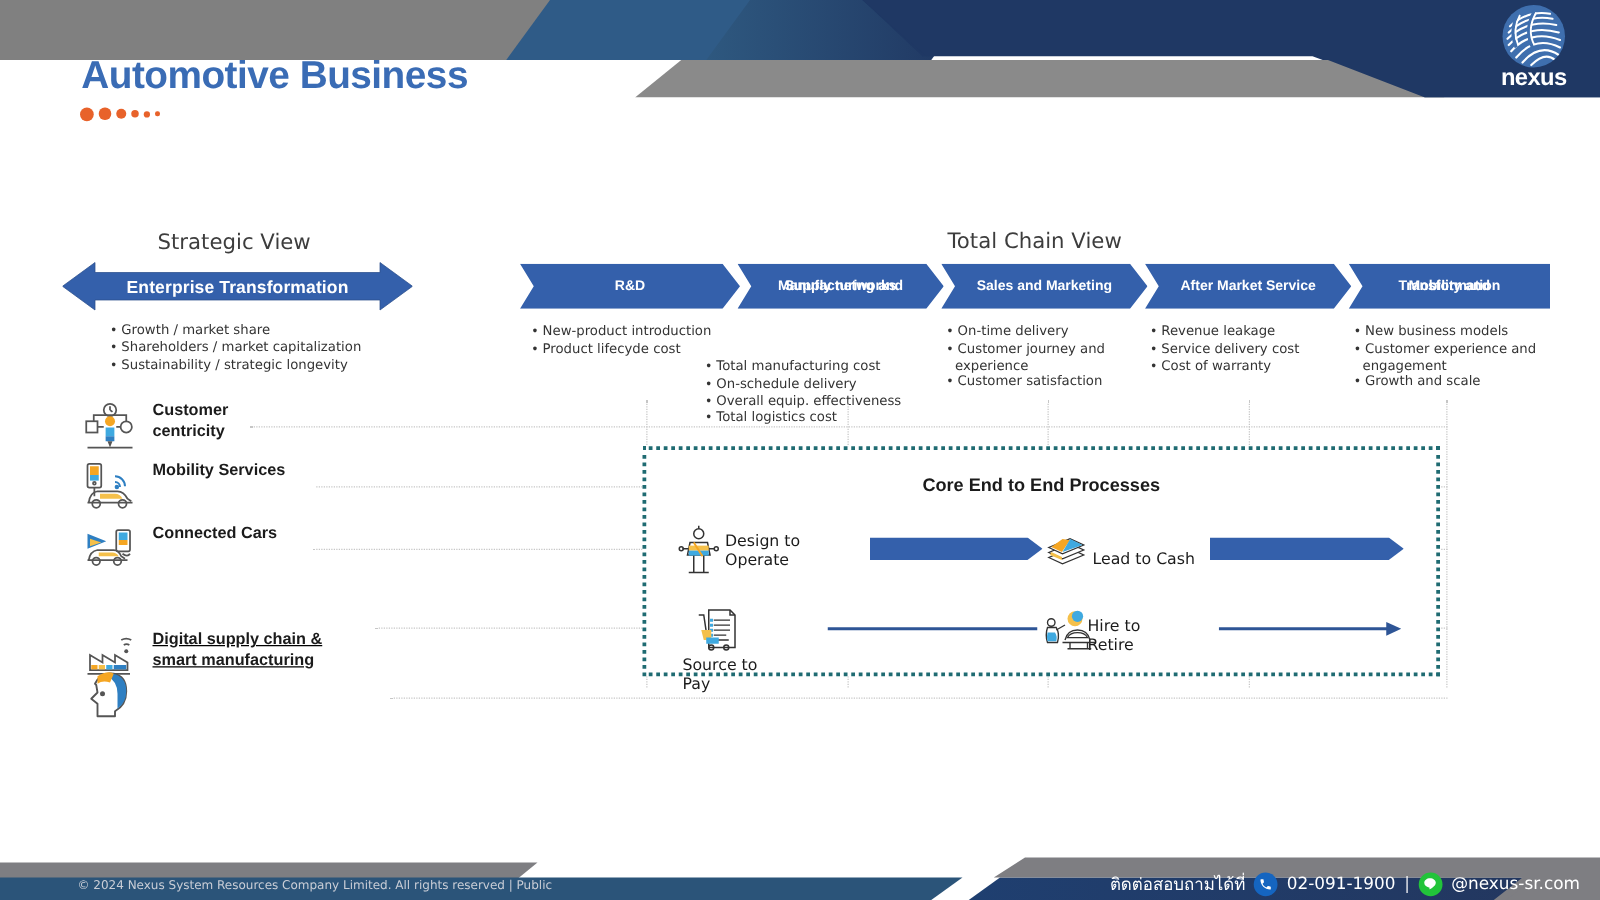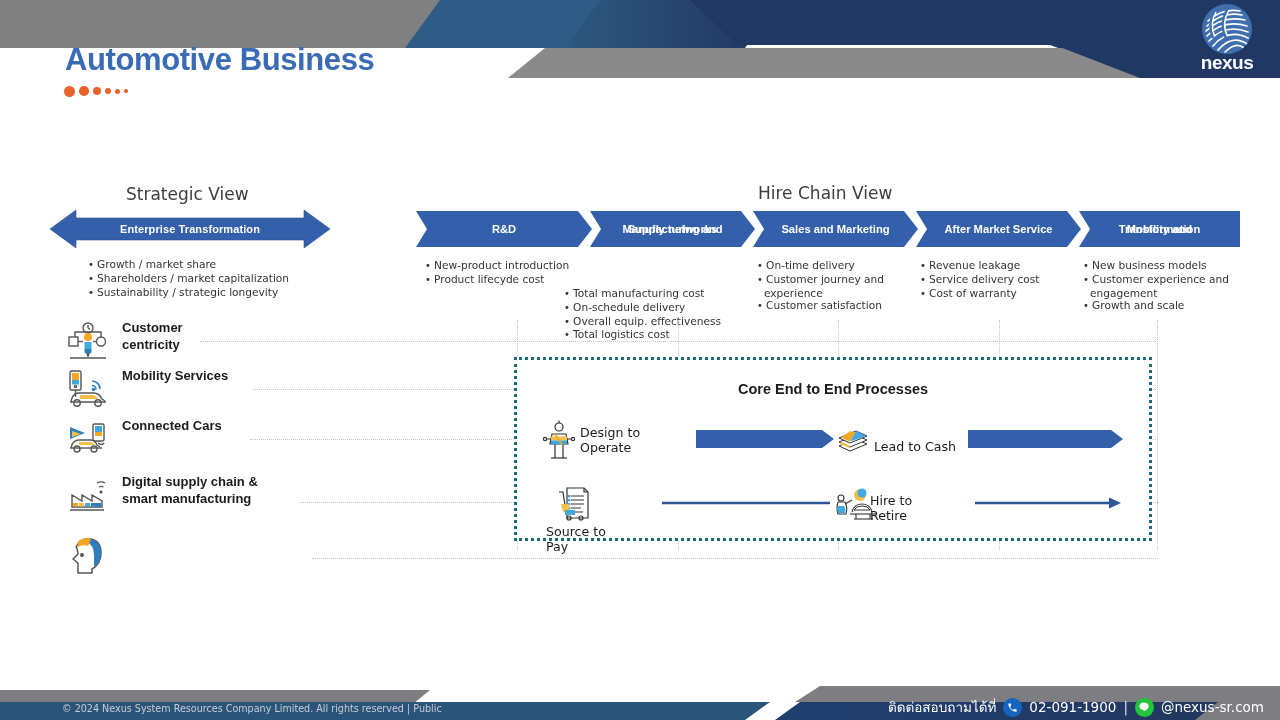--- a/index.html
+++ b/index.html
@@ -30,21 +30,21 @@
   .dots i { display:block; border-radius:50%; background:#e8622a; }
 
   
   .sect-title { position:absolute; font-size:17px; color:#3d3d3d; font-family:"DejaVu Sans", sans-serif; }
 
   
   .ent-arrow { position:absolute; left:50px; top:209px; width:280px; height:40px; }
   .ent-arrow svg { display:block; }
   .ent-label { position:absolute; left:50px; top:209px; width:280px; height:40px;
      display:flex; align-items:center; justify-content:center;
-     color:#ffffff; font-weight:bold; font-size:11px; letter-spacing:0.1px; }
+     color:#ffffff; font-weight:bold; font-size:14px; letter-spacing:0.1px; }
 
   .bullets { position:absolute; font-size:10.6px; color:#333333;
      font-family:"DejaVu Sans", sans-serif; line-height:12.8px; }
   .bullets div { white-space:nowrap; }
   .bullets .b::before { content:"\2022\00a0"; font-size:10px; }
   .bullets .cont { padding-left:7px; }
 
   
   .chev { position:absolute; top:211px; height:36px; }
   .chev svg { display:block; position:absolute; left:0; top:0; }
@@ -144,21 +144,21 @@
   <div class="dots">
     <i style="width:11px;height:11px"></i>
     <i style="width:9.5px;height:9.5px"></i>
     <i style="width:8px;height:8px"></i>
     <i style="width:6.5px;height:6.5px"></i>
     <i style="width:5px;height:5px"></i>
     <i style="width:3.5px;height:3.5px"></i>
   </div>
 
   <div class="sect-title" style="left:126px; top:184px;">Strategic View</div>
-  <div class="sect-title" style="left:758px; top:183px;">Hire Chain View</div>
+  <div class="sect-title" style="left:758px; top:183px;">Total Chain View</div>
 
   <div class="ent-arrow">
     <svg width="280" height="40" viewBox="0 0 280 40">
       <polygon points="0,20 26,1 26,9 254,9 254,1 280,20 254,39 254,31 26,31 26,39" fill="#3460ab" stroke="#2b4f8c" stroke-width="0.6"></polygon>
     </svg>
   </div>
   <div class="ent-label">Enterprise Transformation</div>
 
   <div class="bullets" style="left:88px; top:258px;">
     <div class="b">Growth / market share</div>
@@ -318,21 +318,21 @@
         <path d="M13 24 h11 q3 0 5 3 h-16 z" fill="#f5c04a"></path>
         <rect x="29" y="8" width="7" height="6" fill="#3fa9e0"></rect>
         <rect x="29" y="14" width="7" height="4" fill="#f5a623"></rect>
       </svg>
     </div>
     <div class="lbl">
       <span>Connected Cars</span>
     </div>
   </div>
 
-  <div class="cap" style="left:66px; top:474px;">
+  <div class="cap" style="left:66px; top:503px;text-decoration:underline;">
     <div class="ico">
       <svg width="44" height="44" viewBox="0 0 44 44">
         <g stroke="#555" stroke-width="1.4" fill="none">
           <path d="M6 33 V21 L16 27 V21 L26 27 V21 L36 27 V33 Z"></path>
           <path d="M4 36 H38"></path>
           <path d="M31 9 a8 8 0 0 1 8 0"></path>
           <path d="M33 13 a4.5 4.5 0 0 1 4.5 0"></path>
           <path d="M35 17 l0.2 0"></path>
         </g>
         <rect x="7" y="29" width="5" height="3.5" fill="#f5a623"></rect>

